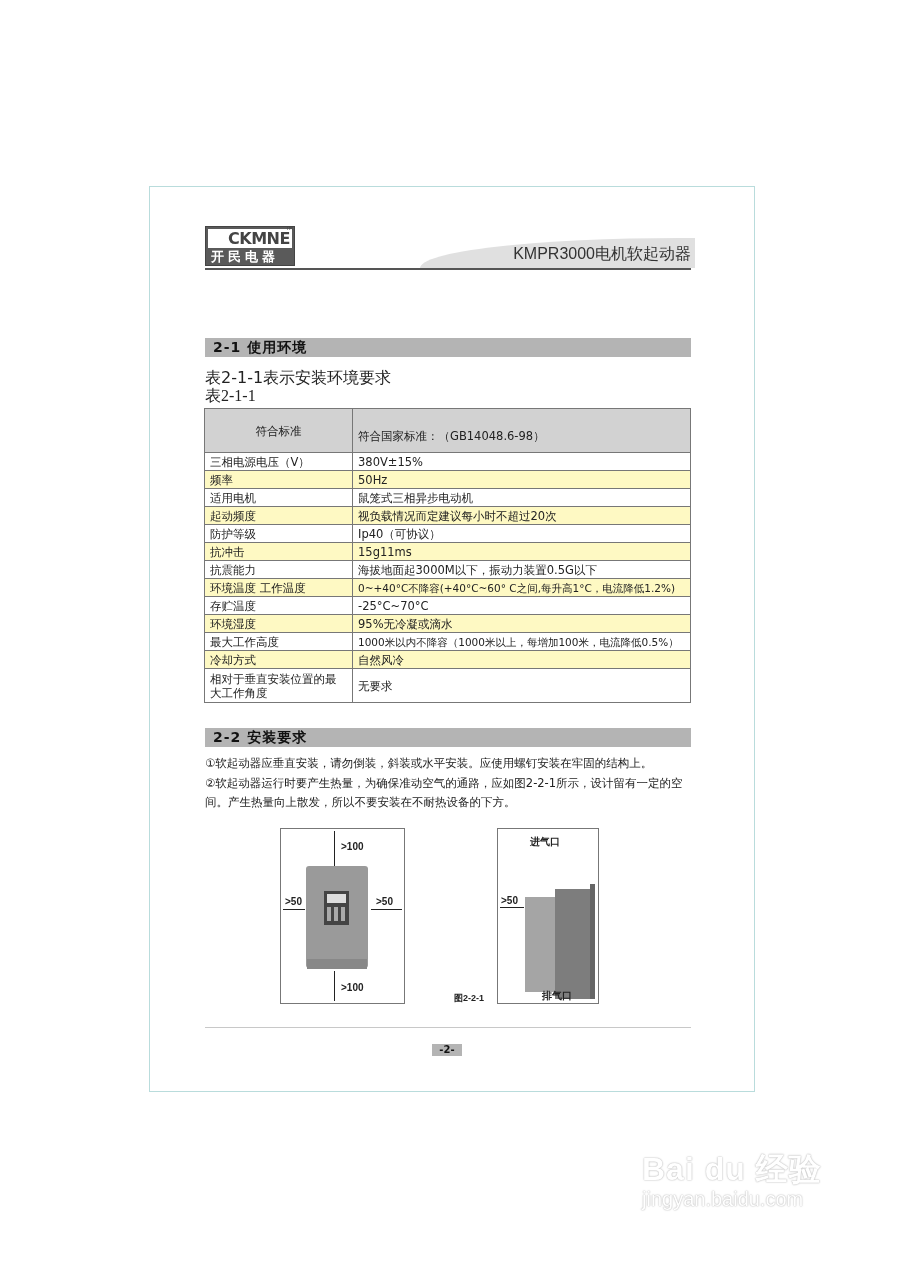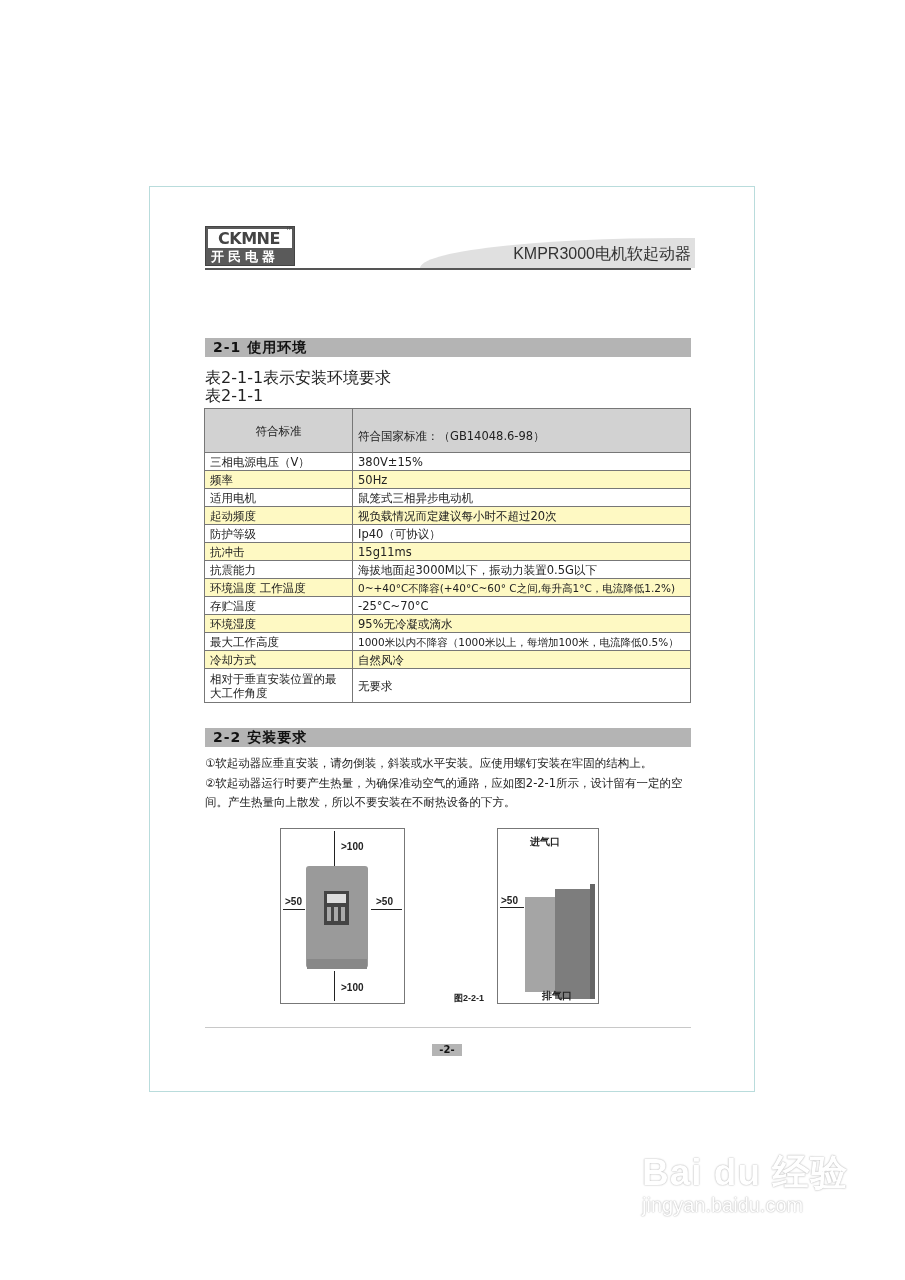--- a/index.html
+++ b/index.html
@@ -3,21 +3,21 @@
 <meta charset="utf-8">
 <style>
   html, body { margin:0; padding:0; }
   body { width:905px; height:1280px; background:#ffffff; position:relative; overflow:hidden;
          font-family:"DejaVu Sans", "Liberation Sans", sans-serif; color:#222; }
   .page-frame { position:absolute; left:149px; top:186px; width:606px; height:906px;
          border:1px solid #b9dcdc; box-sizing:border-box; }
   .header { position:absolute; left:205px; top:222px; width:486px; height:48px; }
   .logo { position:absolute; left:0; top:4px; width:90px; height:40px; background:#5a5a5a; border:1px solid #444; box-sizing:border-box; }
   .logo-top { position:absolute; left:2px; top:2px; right:2px; height:19px; background:#fff; color:#444;
-         font-weight:bold; font-size:16px; line-height:19px; letter-spacing:-0.5px; font-family:"DejaVu Sans", sans-serif; padding-left:10px; }
+         font-weight:bold; font-size:16px; line-height:19px; letter-spacing:-0.5px; font-family:"DejaVu Sans", sans-serif; padding-left:20px; }
   .logo-tm { position:absolute; right:1px; top:-2px; font-size:5px; color:#444; }
   .logo-bottom { position:absolute; left:2px; top:22px; right:2px; height:16px; color:#fff; font-weight:bold;
          font-size:13px; line-height:16px; letter-spacing:4px; padding-left:3px; }
   .swoosh { position:absolute; left:215px; top:16px; width:275px; height:30px; background:#e0e0e0;
          border-top-left-radius:260px 30px; }
   .product-title { position:absolute; right:0; top:22px; font-size:16px; color:#333; font-family:"Liberation Sans", sans-serif; }
   .header-rule { position:absolute; left:0; top:46px; width:486px; height:2px; background:#555; }
 
   .section-bar { position:absolute; left:205px; width:486px; height:19px; background:#b4b4b4;
          font-weight:bold; font-size:14px; line-height:19px; padding-left:8px; box-sizing:border-box; color:#111; letter-spacing:1px; }
@@ -37,21 +37,21 @@
   .fig-box { position:absolute; border:1px solid #777; background:#fff; }
   .device-front { position:absolute; background:#9a9a9a; }
   .lbl { position:absolute; font-size:10px; font-weight:bold; color:#222; font-family:"Liberation Sans", sans-serif; }
   .arrow-v { position:absolute; width:1px; background:#222; }
   .arrow-h { position:absolute; height:1px; background:#222; }
 
   .footer-rule { position:absolute; left:205px; top:1027px; width:486px; height:1px; background:#c8c8c8; }
   .page-num { position:absolute; left:432px; top:1044px; width:30px; height:12px; background:#b4b4b4; font-size:10px; line-height:12px; text-align:center; color:#111; font-weight:bold; }
 
   .watermark { position:absolute; left:642px; top:1148px; color:#e6e6e6; }
-  .wm-brand { font-size:37px; font-weight:bold; font-family:"Liberation Sans", sans-serif; color:#fff;
+  .wm-brand { font-size:32px; font-weight:bold; font-family:"Liberation Sans", sans-serif; color:#fff;
          text-shadow: 0 0 2px #bbb, 0 0 1px #bbb; letter-spacing:1px; }
   .wm-url { font-size:20px; color:#fff; text-shadow:0 0 2px #bbb, 0 0 1px #bbb; font-family:"Liberation Sans", sans-serif; margin-top:-4px; }
 </style>
 </head>
 <body>
 
 <div class="page-frame"></div>
 
 <div class="header">
   <div class="logo">
@@ -59,21 +59,21 @@
     <span class="logo-tm">TM</span>
     <div class="logo-bottom">开民电器</div>
   </div>
   <div class="swoosh"></div>
   <div class="product-title">KMPR3000电机软起动器</div>
   <div class="header-rule"></div>
 </div>
 
 <div class="section-bar" style="top:338px;">2-1  使用环境</div>
 <div class="caption" style="top:368px;">表2-1-1表示安装环境要求</div>
-<div class="caption" style="top:386px;">表2-1-1</div>
+<div class="caption" style="top:386px;font-family:Liberation Serif, serif;">表2-1-1</div>
 
 <table class="spec">
   <tbody>
       <tr class="head">
     <td class="c1">符合标准</td>
     <td class="c2">符合国家标准：（GB14048.6-98）</td>
   </tr>
   <tr>
         <td class="c1">三相电源电压（V）</td>
         <td>380V±15%</td>

